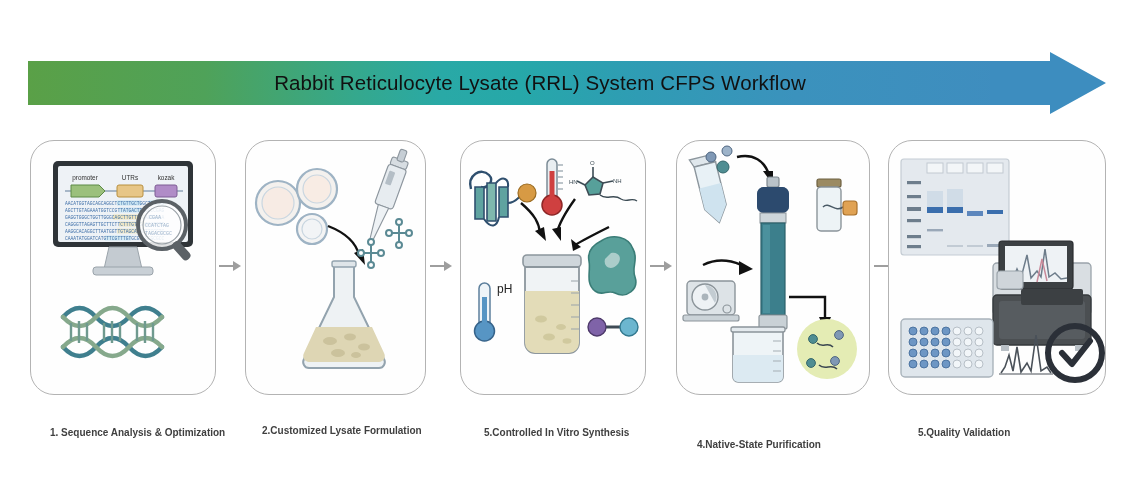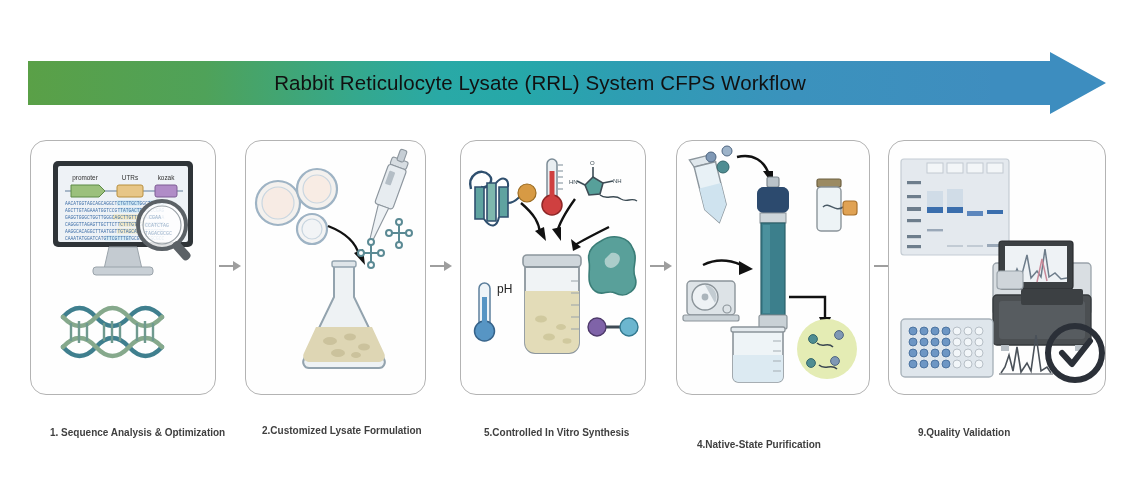--- a/index.html
+++ b/index.html
@@ -27,21 +27,21 @@
     color:#111111;font-size:20.5px;letter-spacing:.1px;
     white-space:nowrap;
     margin-left:20px;
   }
   
   .panels{
     position:absolute;left:0;top:140px;width:1134px;height:262px;
   }
   .panel{
     position:absolute;top:0;height:255px;
-    border:1.4px solid #b3b3b3;border-radius:16px;
+    border:1.4px solid #b3b3b3;border-radius:24px;
     background:#fefefe;
     box-sizing:border-box;
     overflow:hidden;
   }
   .p1{left:30px;width:186px;}
   .p2{left:245px;width:181px;}
   .p3{left:460px;width:186px;}
   .p4{left:676px;width:194px;}
   .p5{left:888px;width:218px;}
   .conn{
@@ -499,13 +499,13 @@
       </g>
     </svg>
   </div>
 
 </div>
 
 <div class="caption cap1">1. Sequence Analysis &amp; Optimization</div>
 <div class="caption cap2">2.Customized Lysate Formulation</div>
 <div class="caption cap3">5.Controlled In Vitro Synthesis</div>
 <div class="caption cap4">4.Native-State Purification</div>
-<div class="caption cap5">9.Quality Validation</div>
+<div class="caption cap5">5.Quality Validation</div>
 
 </body></html>

